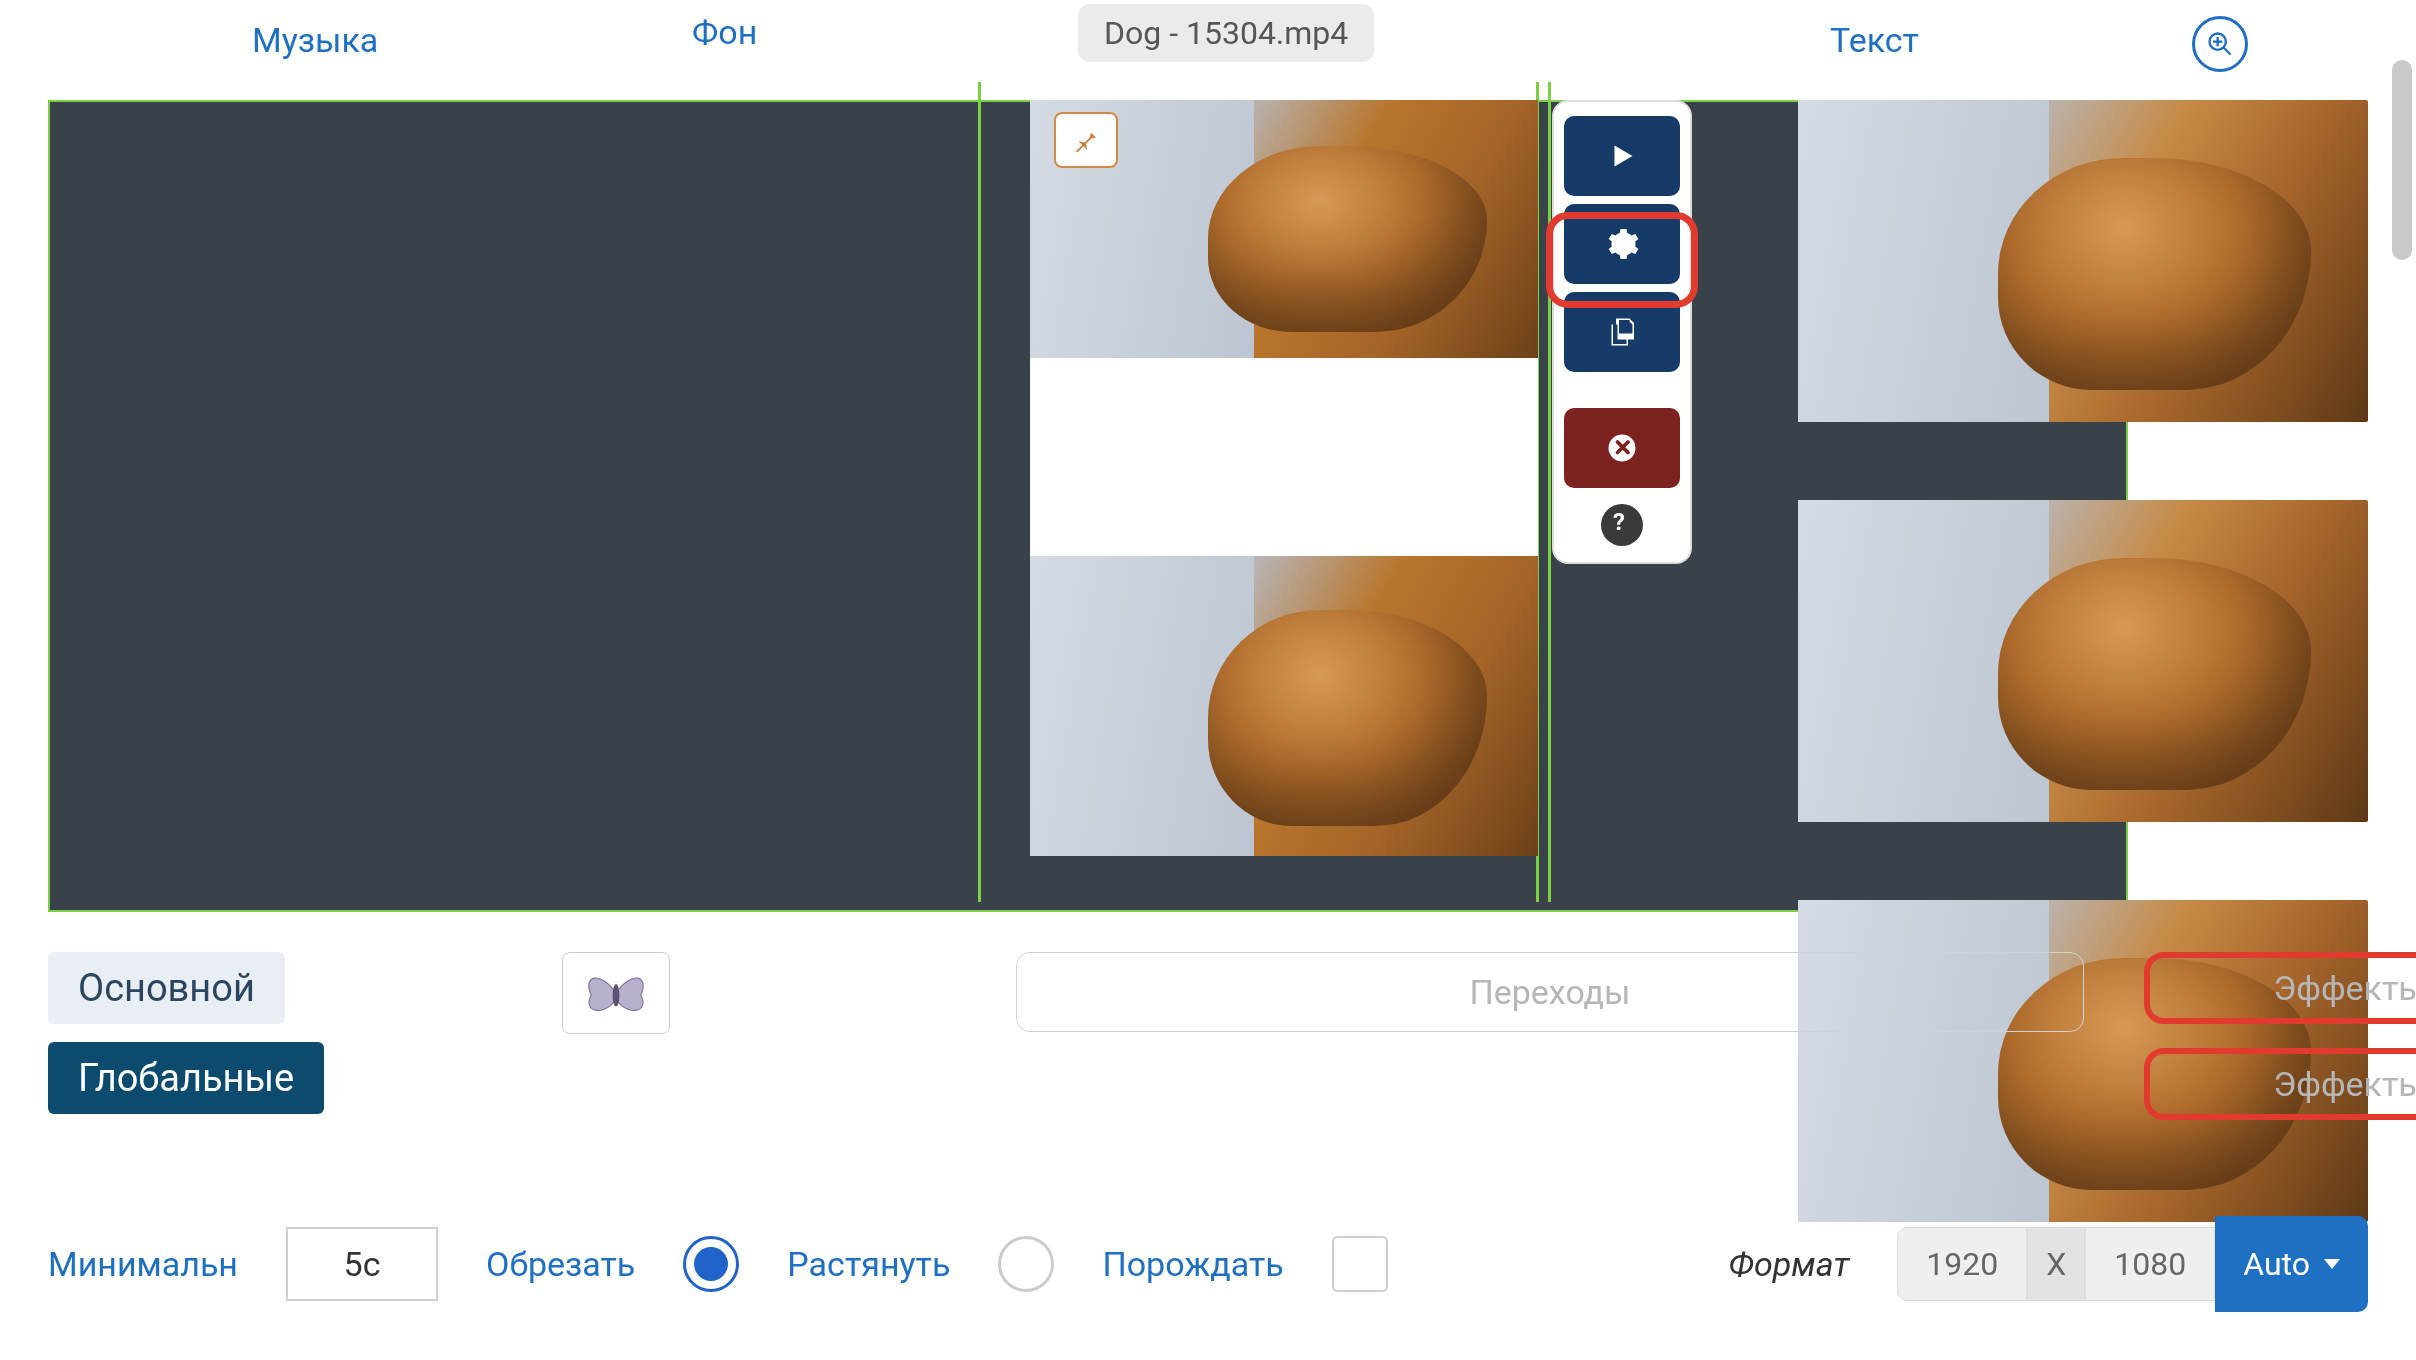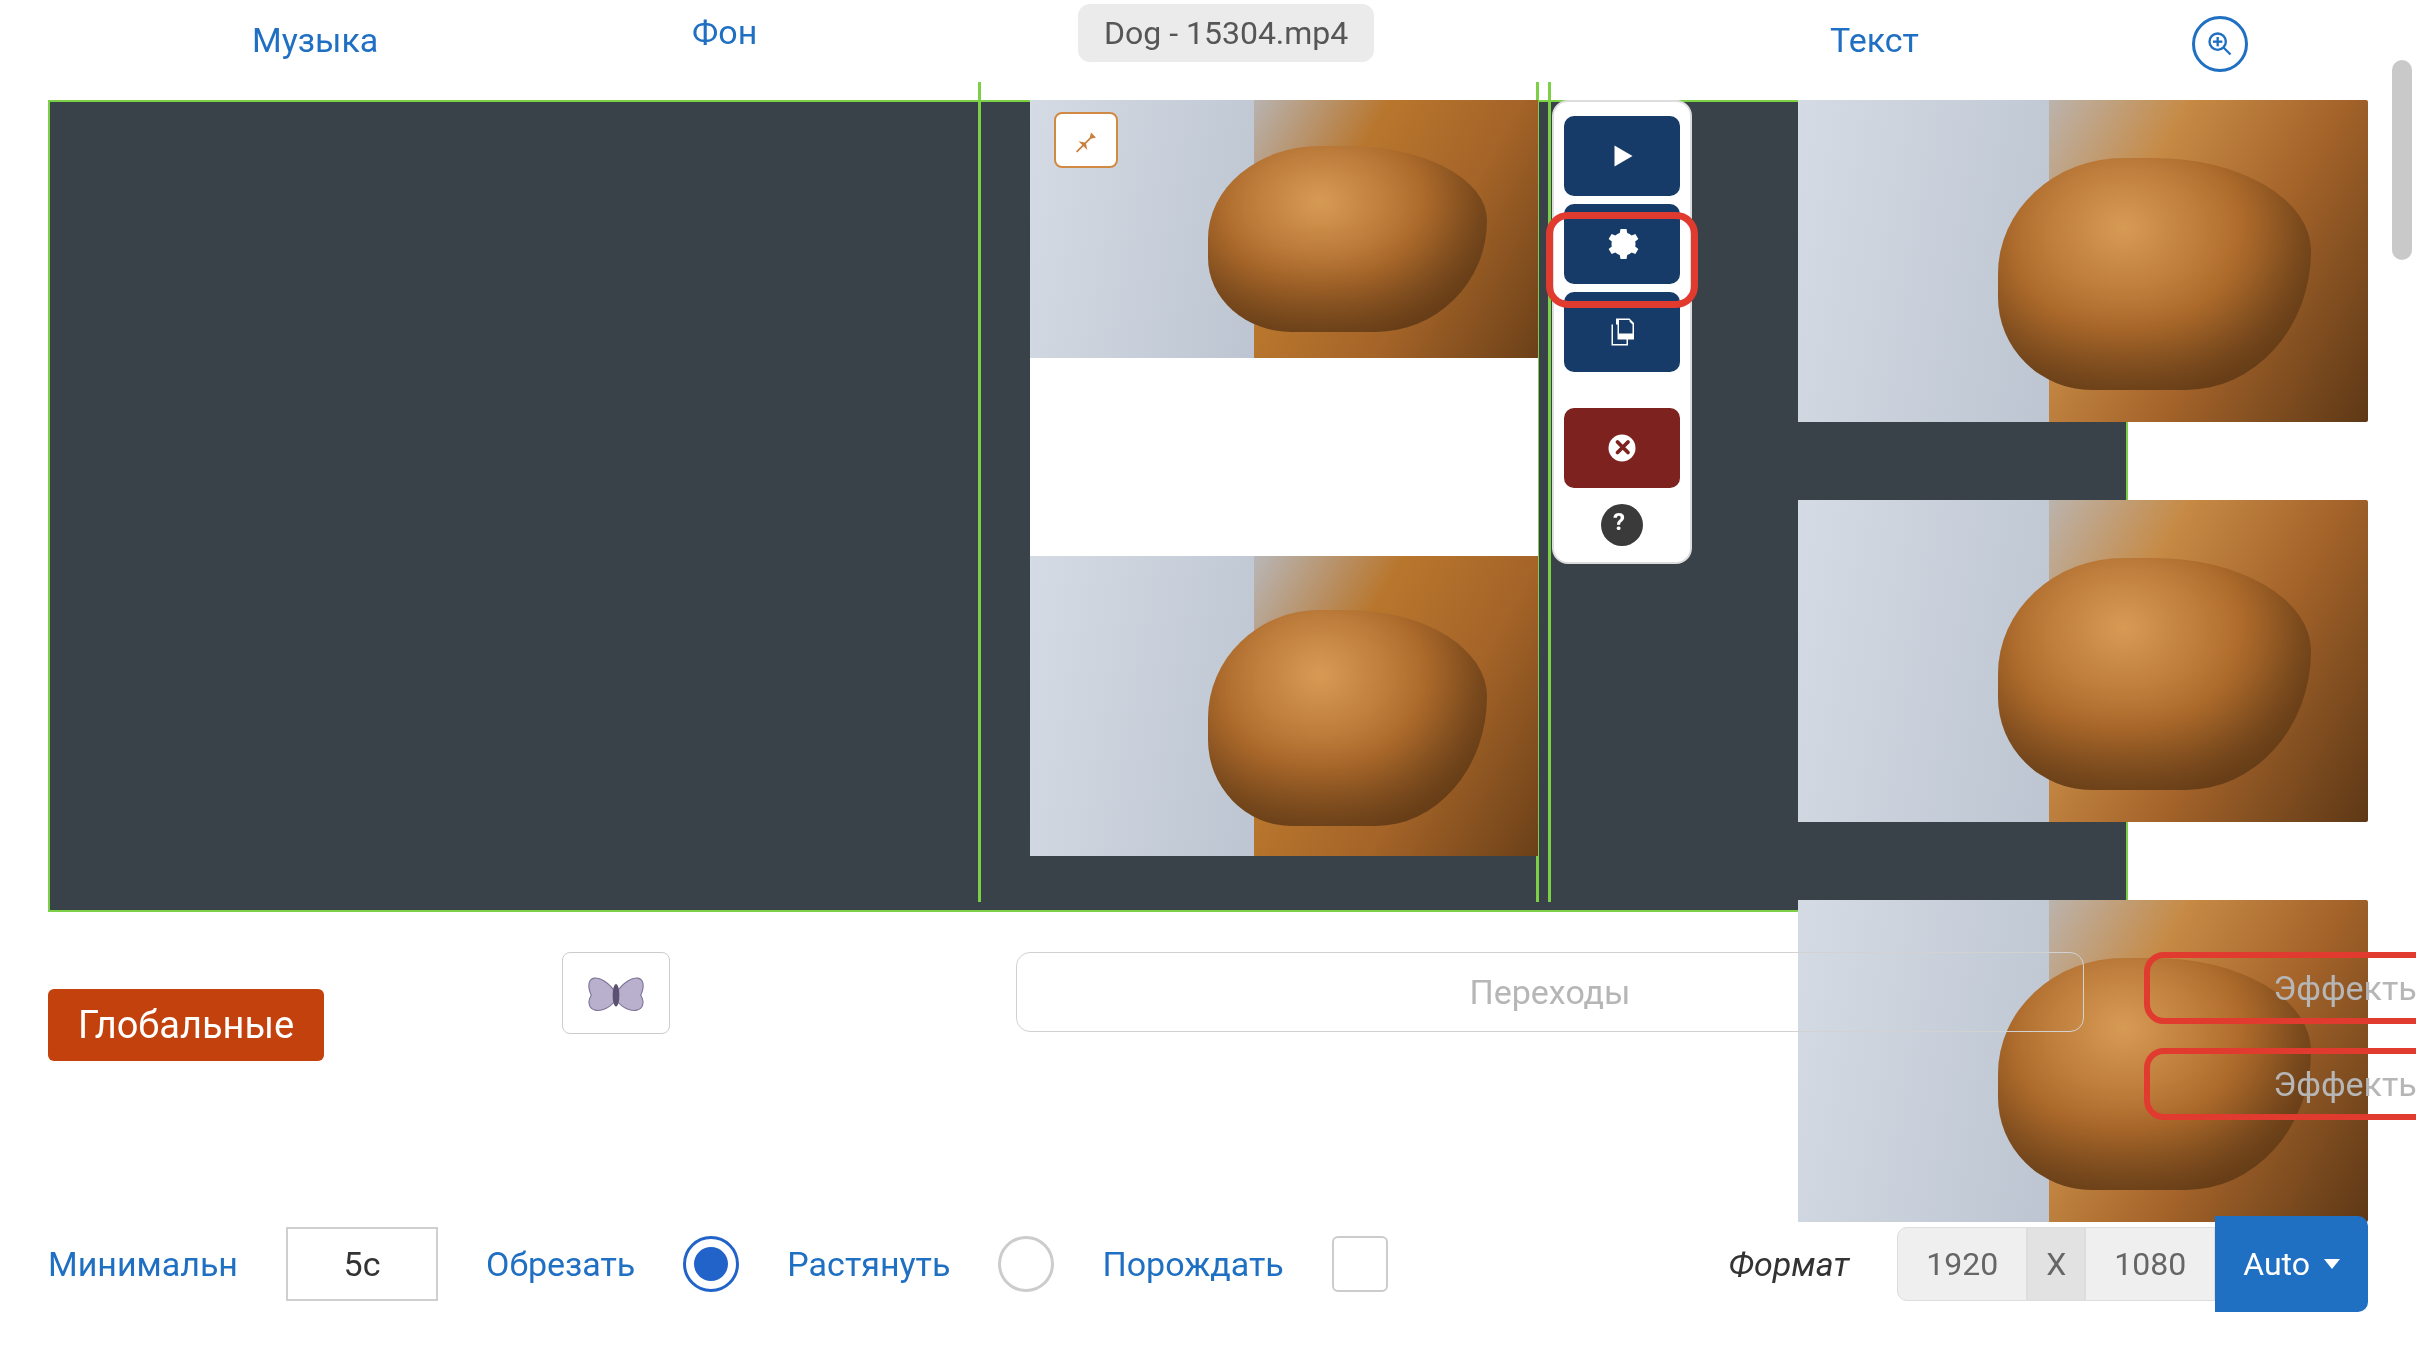--- a/index.html
+++ b/index.html
@@ -126,21 +126,21 @@
   
   .bottom {
     position:absolute; left:48px; right:48px; bottom:48px;
     height:360px;
   }
   .tag {
     display:inline-block; padding:14px 30px;
     font-size:38px; border-radius:6px; margin-right:30px;
   }
   .tag-light { background:#e8eef3; color:#2a4560; }
-  .tag-dark  { background:#c2410c; color:#fff; margin-top:18px; }
+  .tag-dark  { background:#0c4a6e; color:#fff; margin-top:18px; }
   .butterfly-box {
     position:absolute; left:514px; top:0;
     width:108px; height:82px; border:1px solid #ccc; border-radius:8px;
     display:flex; align-items:center; justify-content:center;
     background:#fff;
     cursor:pointer;
   }
   .butterfly-box svg { width:72px; height:60px; }
 
   .transitions-box {
@@ -296,20 +296,21 @@
     <div class="couch"></div>
       <div class="dog-shape"></div>
   </div>
   <div class="thumb" style="right:48px; top:900px;">
     <div class="couch"></div>
       <div class="dog-shape"></div>
   </div>
 
   <div class="bottom">
     <div style="position:absolute; left:0; top:0;">
+      <span class="tag tag-light">Основной</span>
       <div class="butterfly-box">
         <svg viewBox="0 0 64 48">
           <path d="M32 24 C18 4, 2 8, 10 26 C2 40, 20 46, 32 30 C44 46, 62 40, 54 26 C62 8, 46 4, 32 24 Z" fill="#b9b0cd" stroke="#7e7499" stroke-width="1"></path>
           <ellipse cx="32" cy="26" rx="3" ry="10" fill="#5d5173"></ellipse>
         </svg>
       </div>
       <br>
       <span class="tag tag-dark">Глобальные</span>
     </div>
 

